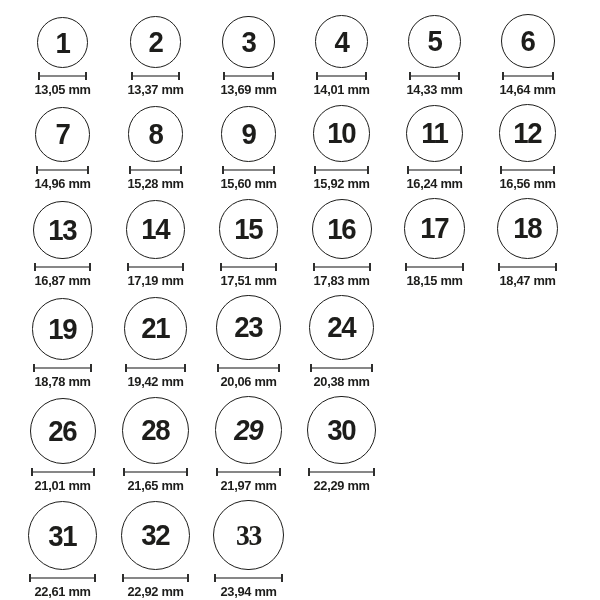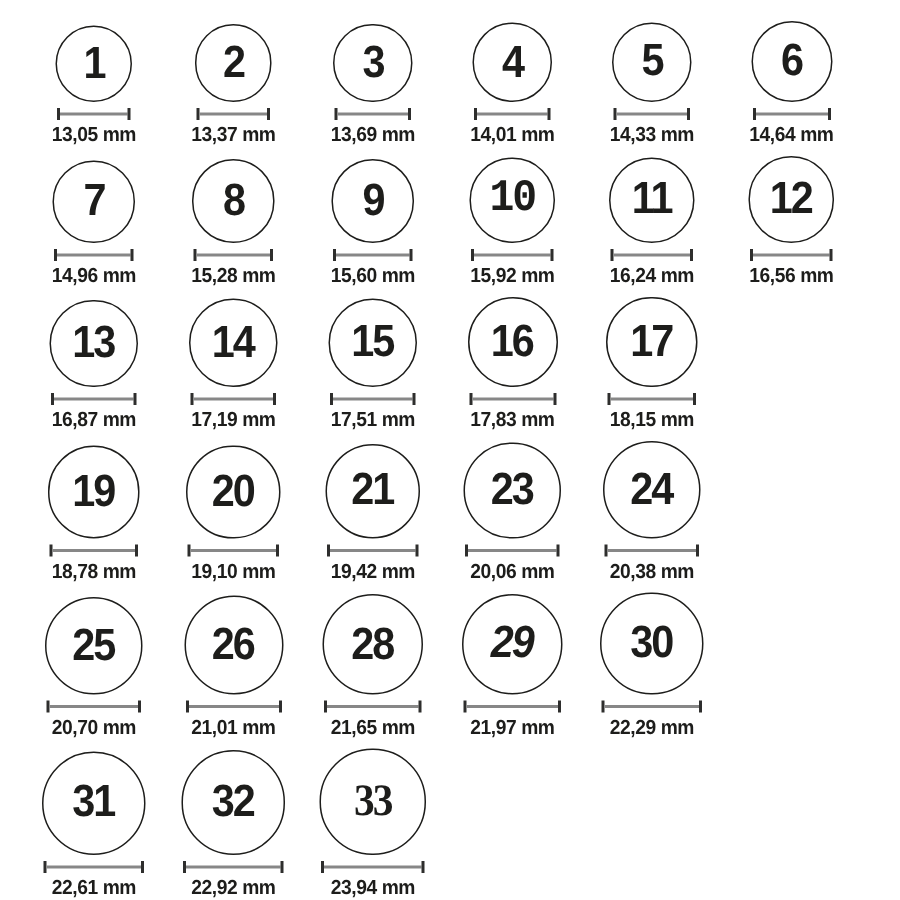--- a/index.html
+++ b/index.html
@@ -172,21 +172,21 @@
           <span class="num">9</span>
         </div>
         <div class="measure" style="width: 53.8px;">
           <span class="tick"></span>
           <span class="hline"></span>
           <span class="tick"></span>
         </div>
         <div class="mm">15,60 mm</div>
       </div>
       <div class="cell">
-        <div class="circle" style="width: 56.4px; height: 56.4px; font-family: Liberation Mono, monospace;">
+        <div class="circle" style="width: 56.4px; height: 56.4px;">
           <span class="num">10</span>
         </div>
         <div class="measure" style="width: 54.4px;">
           <span class="tick"></span>
           <span class="hline"></span>
           <span class="tick"></span>
         </div>
         <div class="mm">15,92 mm</div>
       </div>
       <div class="cell">
@@ -261,45 +261,45 @@
         <div class="circle" style="width: 60.6px; height: 60.6px;">
           <span class="num">17</span>
         </div>
         <div class="measure" style="width: 58.6px;">
           <span class="tick"></span>
           <span class="hline"></span>
           <span class="tick"></span>
         </div>
         <div class="mm">18,15 mm</div>
       </div>
+      <div class="cell">
+        <div class="circle" style="width: 61.2px; height: 61.2px;">
+          <span class="num">18</span>
+        </div>
+        <div class="measure" style="width: 59.2px;">
+          <span class="tick"></span>
+          <span class="hline"></span>
+          <span class="tick"></span>
+        </div>
+        <div class="mm">18,47 mm</div>
+      </div>
     </div>
     <div class="row">
       <div class="cell">
         <div class="circle" style="width: 61.8px; height: 61.8px;">
           <span class="num">19</span>
         </div>
         <div class="measure" style="width: 59.8px;">
           <span class="tick"></span>
           <span class="hline"></span>
           <span class="tick"></span>
         </div>
         <div class="mm">18,78 mm</div>
       </div>
       <div class="cell">
-        <div class="circle" style="width: 62.4px; height: 62.4px;">
-          <span class="num">20</span>
-        </div>
-        <div class="measure" style="width: 60.4px;">
-          <span class="tick"></span>
-          <span class="hline"></span>
-          <span class="tick"></span>
-        </div>
-        <div class="mm">19,10 mm</div>
-      </div>
-      <div class="cell">
         <div class="circle" style="width: 63px; height: 63px;">
           <span class="num">21</span>
         </div>
         <div class="measure" style="width: 61px;">
           <span class="tick"></span>
           <span class="hline"></span>
           <span class="tick"></span>
         </div>
         <div class="mm">19,42 mm</div>
       </div>
@@ -320,31 +320,20 @@
         </div>
         <div class="measure" style="width: 62.8px;">
           <span class="tick"></span>
           <span class="hline"></span>
           <span class="tick"></span>
         </div>
         <div class="mm">20,38 mm</div>
       </div>
     </div>
     <div class="row">
-      <div class="cell">
-        <div class="circle" style="width: 65.4px; height: 65.4px;">
-          <span class="num">25</span>
-        </div>
-        <div class="measure" style="width: 63.4px;">
-          <span class="tick"></span>
-          <span class="hline"></span>
-          <span class="tick"></span>
-        </div>
-        <div class="mm">20,70 mm</div>
-      </div>
       <div class="cell">
         <div class="circle" style="width: 66px; height: 66px;">
           <span class="num">26</span>
         </div>
         <div class="measure" style="width: 64px;">
           <span class="tick"></span>
           <span class="hline"></span>
           <span class="tick"></span>
         </div>
         <div class="mm">21,01 mm</div>

